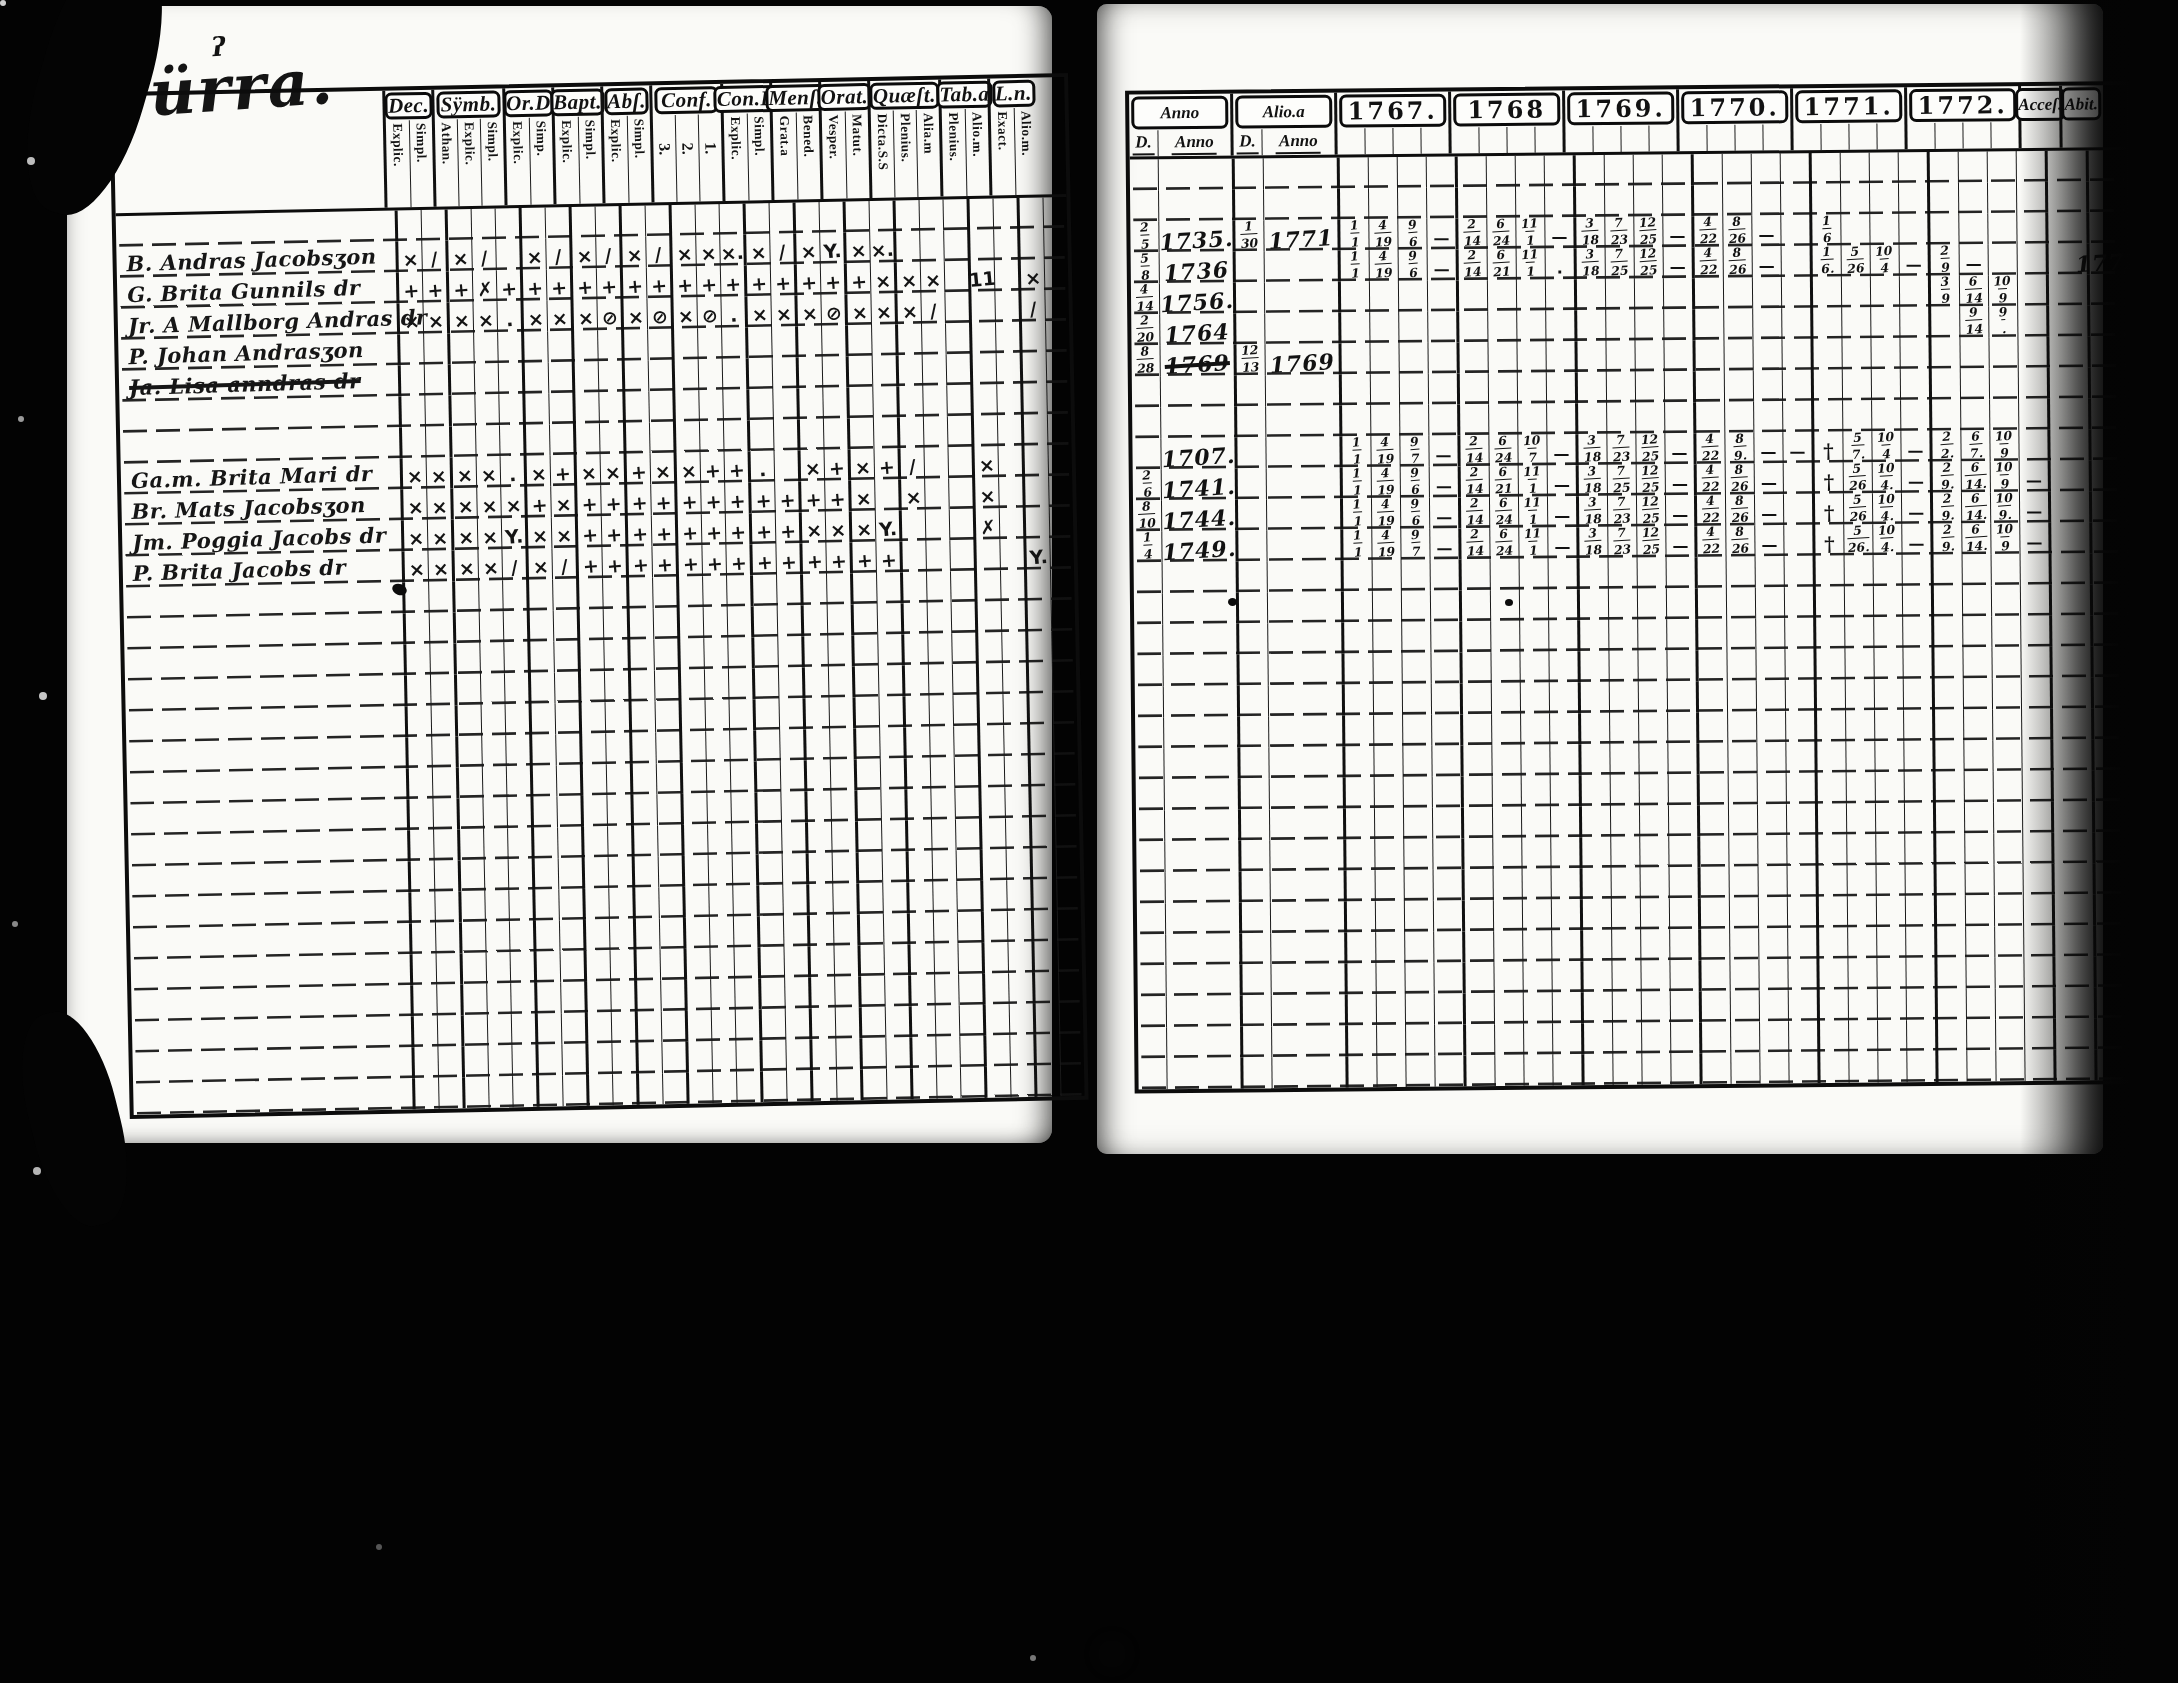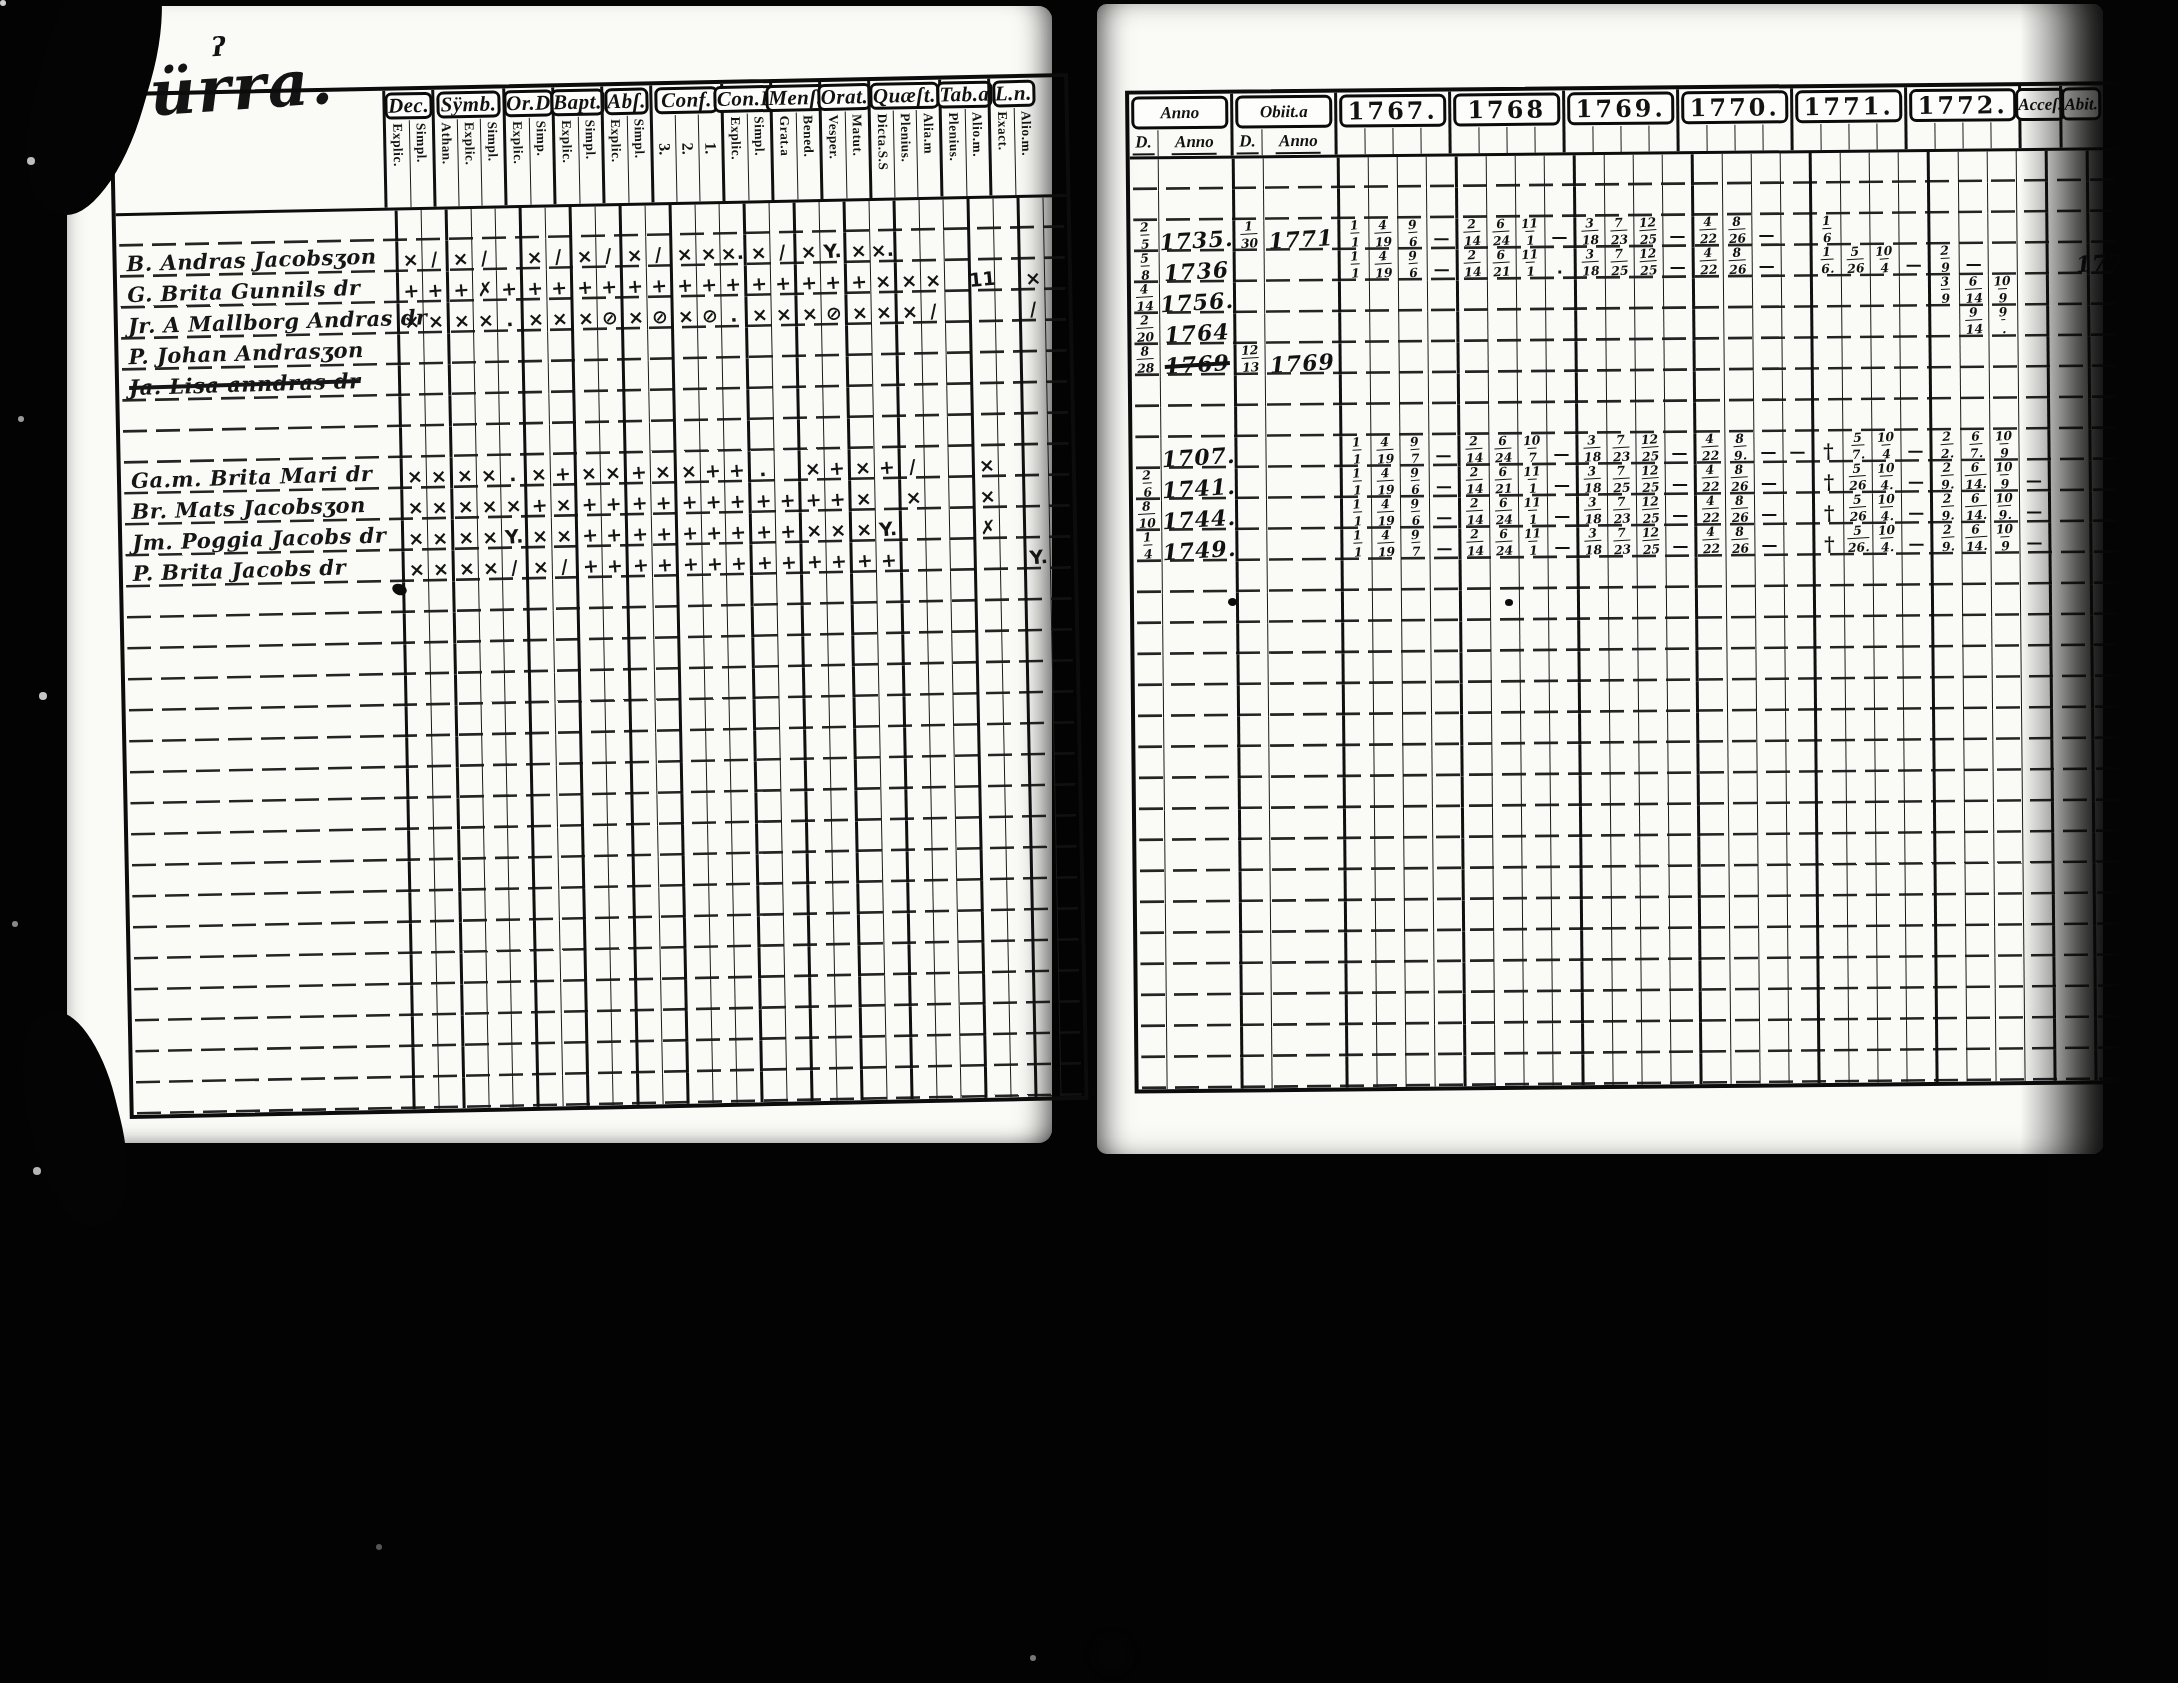--- a/index.html
+++ b/index.html
@@ -1456,21 +1456,21 @@
               <div class="sub dsub" style="width: 28px;">
                 <span>D.</span>
               </div>
               <div class="sub dsub" style="width: 73px;">
                 <span>Anno</span>
               </div>
             </div>
           </div>
           <div class="hcol" style="width: 101px;">
             <div class="pillband" style="height: 36px;">
-              <div class="pill small">Obiit.a</div>
+              <div class="pill small">Alio.a</div>
             </div>
             <div class="subband" style="height: 26px;">
               <div class="sub dsub" style="width: 28px;">
                 <span>D.</span>
               </div>
               <div class="sub dsub" style="width: 73px;">
                 <span>Anno</span>
               </div>
             </div>
           </div>

